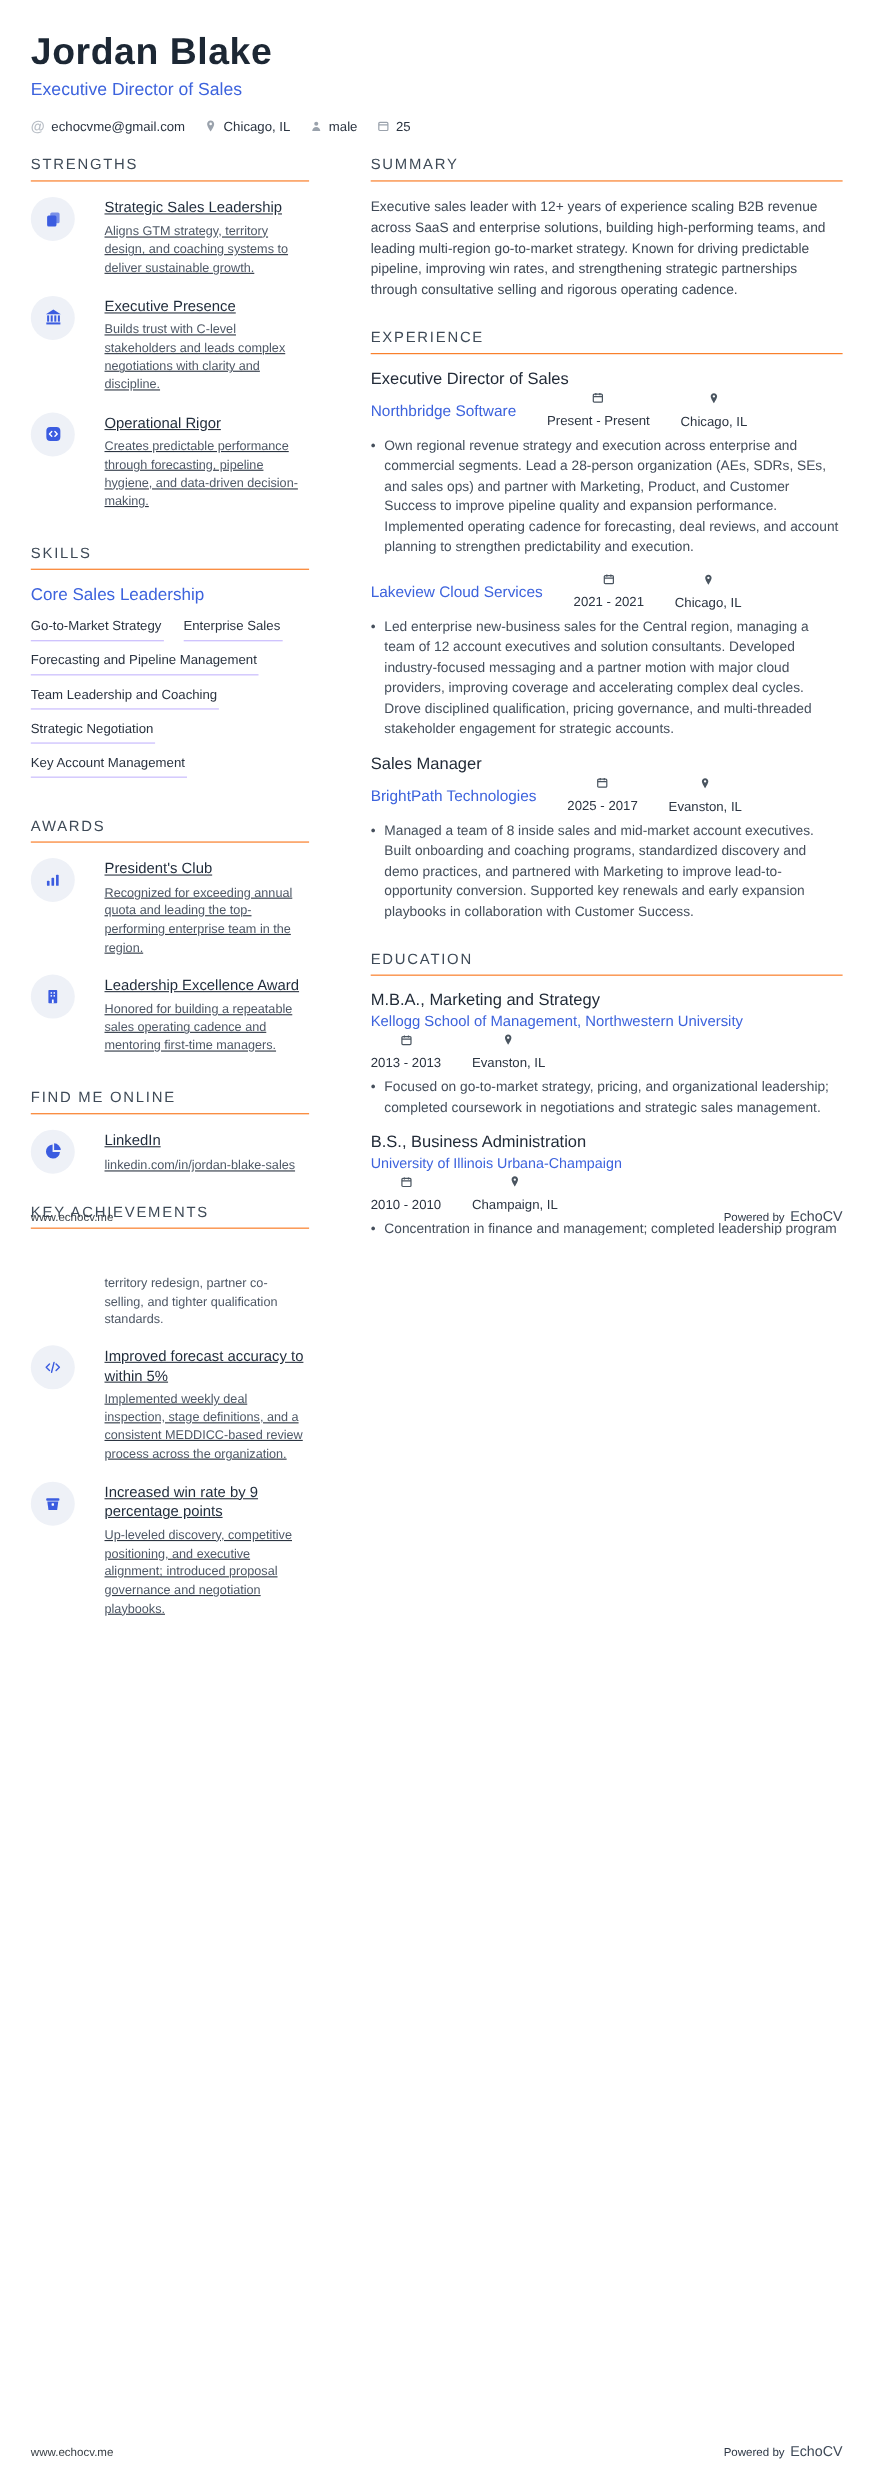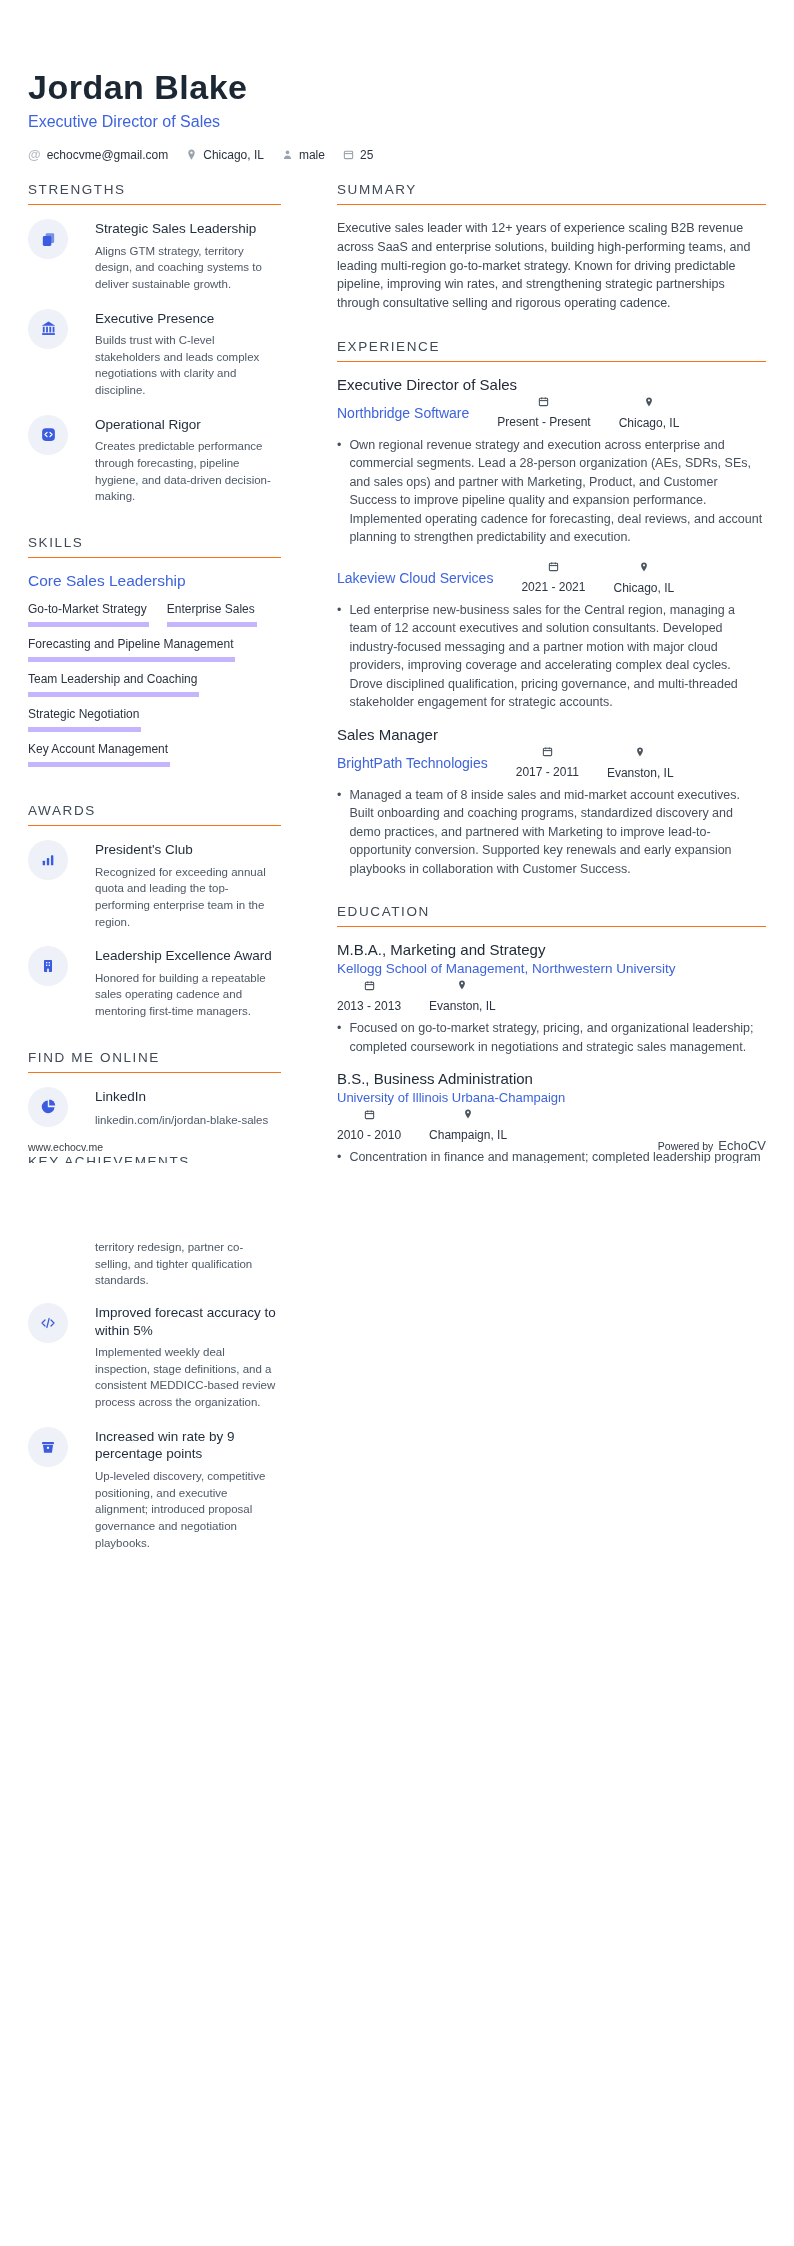--- a/index.html
+++ b/index.html
@@ -1,17 +1,17 @@
 <!DOCTYPE html>
 <html><head>
 <meta charset="utf-8">
 <style>
   html,body{margin:0;padding:0;background:#fff;}
   body{width:794px;font-family:"Liberation Sans", sans-serif;color:#2c3542;-webkit-font-smoothing:antialiased;}
-  .page{position:relative;width:794px;height:1123px;background:#fff;overflow:hidden;margin-top:40px;}
+  .page{position:relative;width:794px;height:1123px;background:#fff;overflow:hidden;}
   .pad{padding:26px 28px 0 28px;}
 
   
   h1.name{margin:2px 0 6px 0;font-size:34px;font-weight:600;letter-spacing:.5px;color:#1c2734;}
   .subtitle{font-size:16px;font-weight:500;color:#3d63dd;margin-bottom:16px;}
   .contact-row{display:flex;align-items:center;gap:18px;font-size:12px;color:#2a3340;margin-bottom:20px;}
   .c-item{display:flex;align-items:center;gap:6px;}
   .c-item .at{color:#b6bcc4;font-size:13px;font-weight:700;}
   .c-item svg{display:block;}
 
@@ -19,31 +19,31 @@
   .cols{display:flex;}
   .left{width:253px;flex:0 0 253px;margin-right:56px;}
   .right{width:429px;flex:0 0 429px;}
 
   
   h3.sec{margin:0 0 14px 0;font-size:13.5px;font-weight:500;letter-spacing:1.6px;color:#3e4a57;
          border-bottom:1px solid #f97316;padding-bottom:7px;}
   section{margin-bottom:26px;}
 
   
-  .item{display:flex;margin-bottom:12px;}
+  .item{display:flex;margin-bottom:12px;text-decoration:underline;}
   .item .ic{width:40px;height:40px;border-radius:50%;background:#eef1f7;display:flex;align-items:center;justify-content:center;flex:0 0 40px;margin-right:27px;}
   .item .tx{flex:1;min-width:0;}
   .item .tx h4{margin:1px 0 5px 0;font-size:13.5px;font-weight:500;color:#1f2b3a;line-height:1.3;}
   .item .tx p{margin:0 0 4px 0;font-size:11.5px;color:#4e5866;line-height:1.45;}
   .item .tx .url{font-size:11.5px;color:#4e5866;}
 
   
   .skill-group{font-size:15.5px;font-weight:500;color:#3d63dd;margin:2px 0 12px 0;}
   .skill-list{display:flex;flex-wrap:wrap;column-gap:18px;}
-  .skill{font-size:12px;color:#2a3340;border-bottom:5px solid #c4b5fd;padding:0 2px 6px 0;margin-bottom:10px;white-space:nowrap;}
+  .skill{font-size:12px;color:#2a3340;border-bottom:1px solid #c4b5fd;padding:0 2px 6px 0;margin-bottom:10px;white-space:nowrap;}
 
   
   .summary-text{margin:0;font-size:12.5px;color:#3f4956;line-height:1.5;}
   .xp{margin-bottom:14px;}
   .xp .role{margin:0 0 3px 0;font-size:15px;font-weight:500;color:#222b38;}
   .meta-row{display:flex;align-items:center;flex-wrap:wrap;gap:28px;margin-bottom:6px;}
   .company{font-size:14px;font-weight:500;color:#3d63dd;}
   .meta-item{display:flex;align-items:center;gap:5px;font-size:12px;color:#2c3542;flex-direction:column;}
   .bullet{display:flex;gap:8px;font-size:12.5px;color:#454f5c;line-height:1.48;}
   .bullet .mark{flex:0 0 auto;}
@@ -286,21 +286,21 @@
             <h4 class="role">Sales Manager</h4>
             <div class="meta-row">
               <span class="company">BrightPath Technologies</span>
               <span class="meta-item">
                 <span><svg width="11" height="11" viewBox="0 0 24 24">
                       <rect x="3" y="5" width="18" height="16" rx="2" fill="none" stroke="#4a5560" stroke-width="2.4"></rect>
                       <line x1="3" y1="10" x2="21" y2="10" stroke="#4a5560" stroke-width="2.4"></line>
                       <line x1="8" y1="3" x2="8" y2="7" stroke="#4a5560" stroke-width="2.4"></line>
                       <line x1="16" y1="3" x2="16" y2="7" stroke="#4a5560" stroke-width="2.4"></line>
                     </svg></span>
-                <span>2017 - 2011</span>
+                <span>2025 - 2017</span>
               </span>
               <span class="meta-item">
                 <span><svg width="10" height="12" viewBox="0 0 24 26">
                       <path d="M12 2C8 2 5 5 5 9c0 5.2 7 15 7 15s7-9.8 7-15c0-4-3-7-7-7zm0 9.6A2.6 2.6 0 1 1 12 6.4a2.6 2.6 0 0 1 0 5.2z" fill="#4a5560"></path>
                     </svg></span>
                 <span>Evanston, IL</span>
               </span>
             </div>
             <div class="bullet">
                 <span class="mark">•</span>

